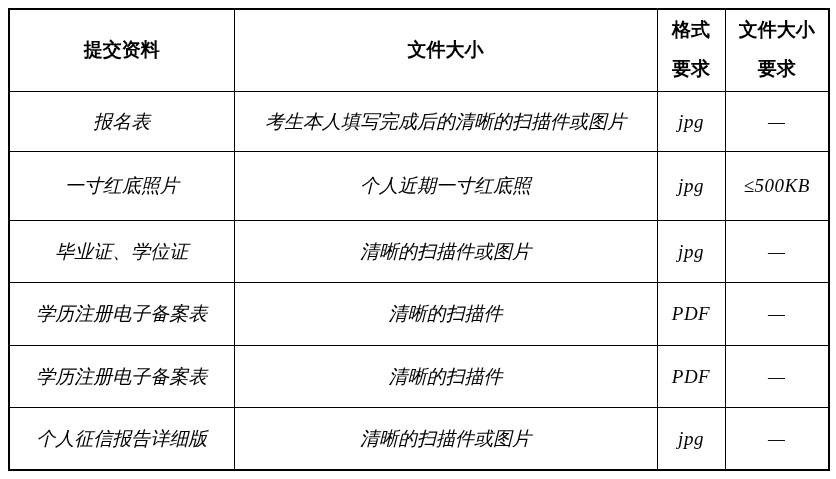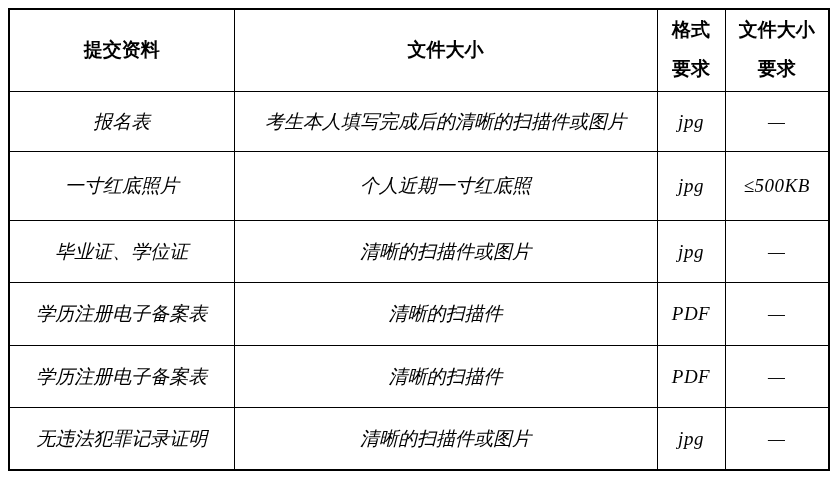--- a/index.html
+++ b/index.html
@@ -105,20 +105,20 @@
         <td class="fmt">PDF</td>
         <td class="size">—</td>
       </tr>
       <tr>
         <td>学历注册电子备案表</td>
         <td>清晰的扫描件</td>
         <td class="fmt">PDF</td>
         <td class="size">—</td>
       </tr>
       <tr>
-        <td>无违法犯罪记录证明</td>
+        <td>个人征信报告详细版</td>
         <td>清晰的扫描件或图片</td>
         <td class="fmt">jpg</td>
         <td class="size">—</td>
       </tr>
     </tbody>
   </table>
 </div>
 
 </body></html>

